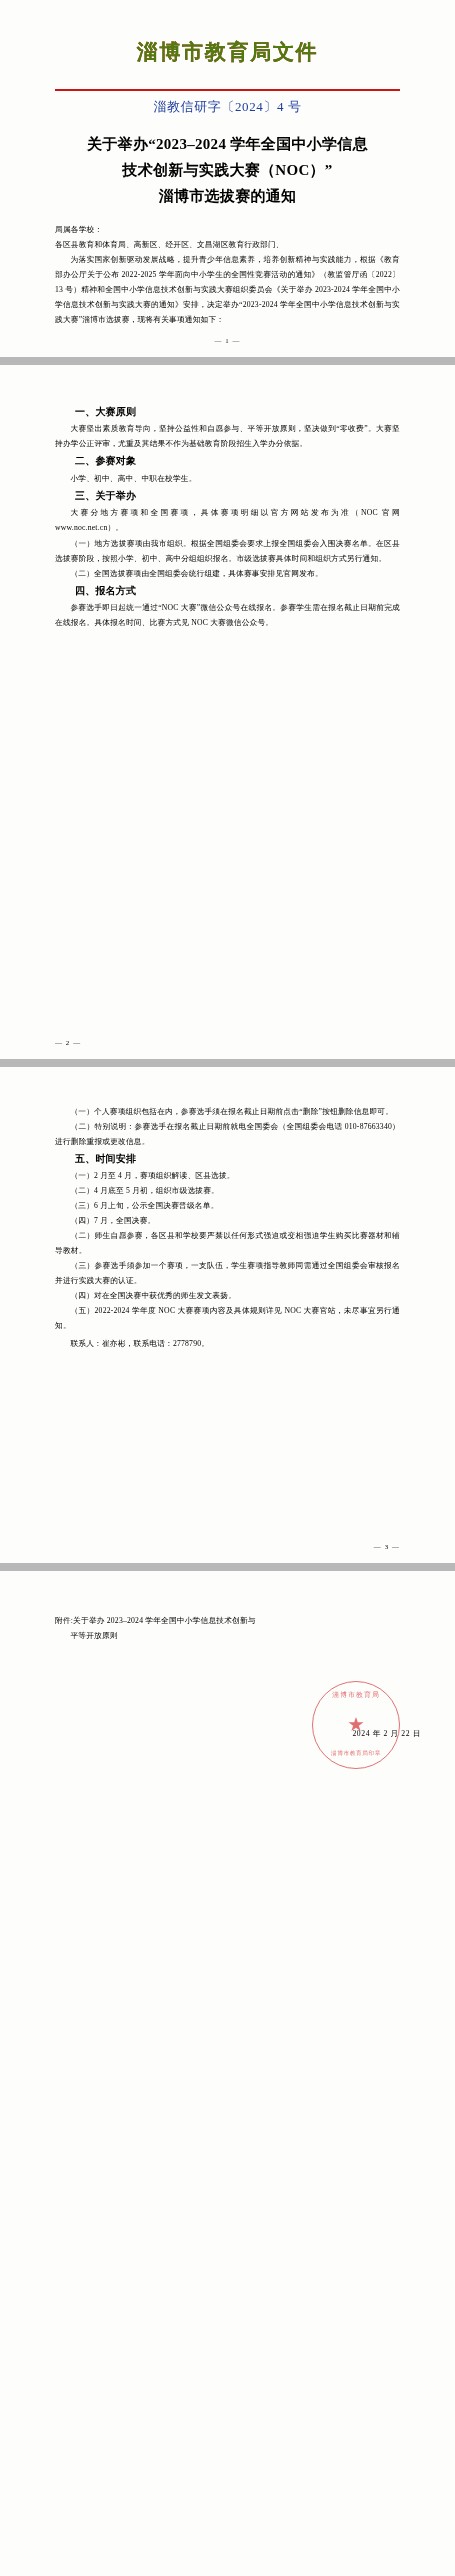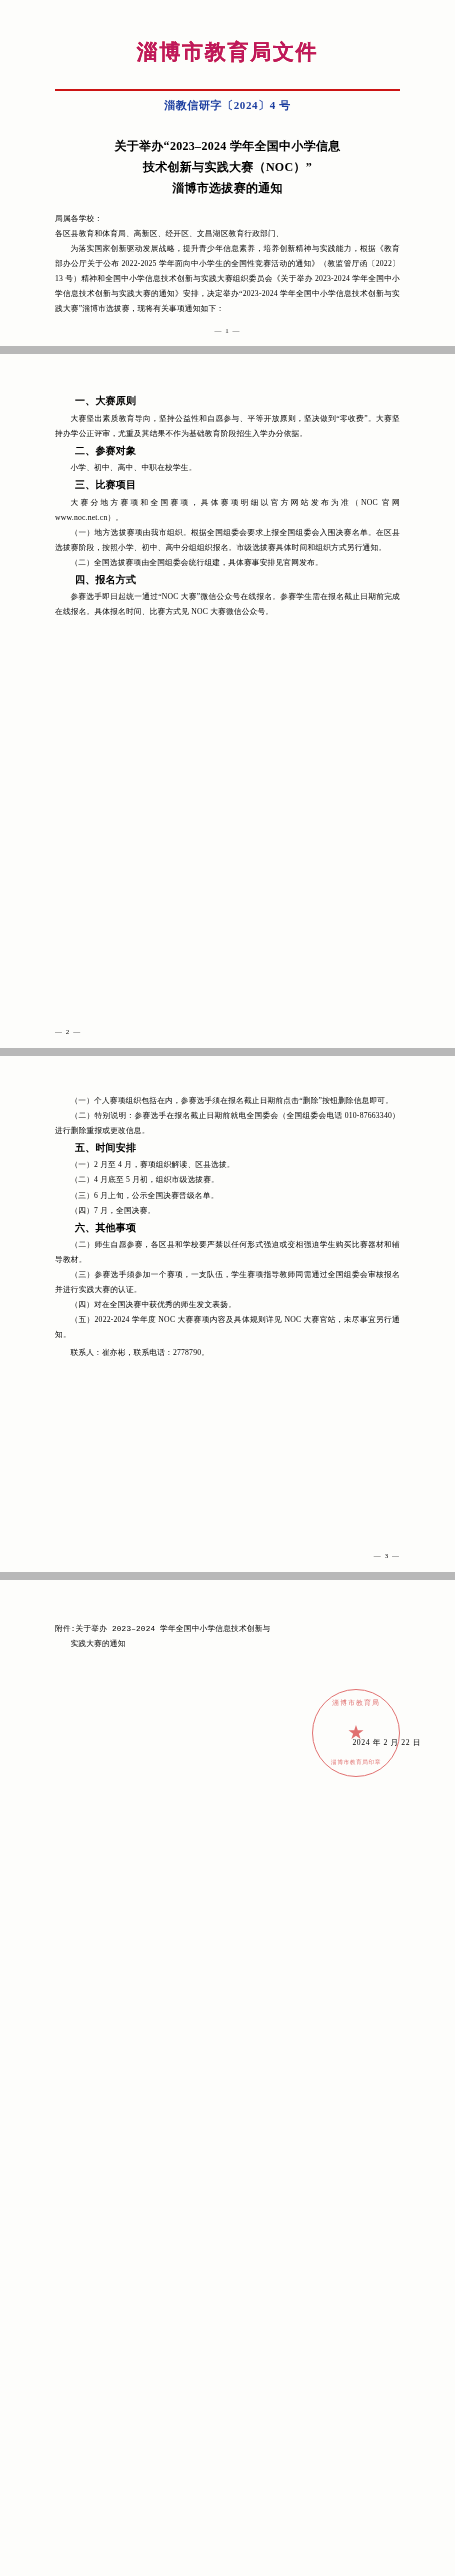--- a/index.html
+++ b/index.html
@@ -23,47 +23,46 @@
   }
   .gap {
     width: 455px;
     height: 8px;
     background: #b8b8b8;
   }
 
   
   .doc-title {
     text-align: center;
-    color: #be185d;
+    color: #4d7c0f;
     font-weight: bold;
     font-size: 21px;
     letter-spacing: 1.7px;
     padding-top: 38px;
     font-family: "Liberation Serif", "DejaVu Serif", serif;
     text-shadow: 0 0 0.6px #cc1414;
   }
   .red-rule {
     height: 1.7px;
     background: #cc1414;
     margin: 23px 0 0 0;
   }
   .doc-number {
     text-align: center;
     color: #1d3fa0;
-    font-size: 11px;
+    font-size: 13px;
     margin-top: 6.9px;
     letter-spacing: 0.6px;
+  }
+  .title-block {
+    text-align: center;
     font-weight: bold;
-  }
-  .title-block {
-    text-align: center;
-    font-weight: bold;
-    font-size: 12px;
+    font-size: 15px;
     line-height: 1.75;
-    margin-top: 23px;
+    margin-top: 15px;
     letter-spacing: 0.3px;
   }
   .body-text {
     font-size: 7.7px;
     line-height: 1.95;
     text-align: justify;
     letter-spacing: 0.2px;
     margin: 0;
   }
   .indent {
@@ -151,21 +150,20 @@
     color: #d63b3b;
     font-size: 5.7px;
     letter-spacing: 0.6px;
   }
 
   
   .attach {
     font-size: 7.7px;
     line-height: 1.95;
     letter-spacing: 0.2px;
-    font-family: Liberation Mono, monospace;
   }
   .spacer-lg { height: 184px; }
   .spacer-xl { height: 401px; }
 </style>
 </head>
 <body>
 
 <div class="page p1">
   <div class="page-inner">
     <div class="doc-title">淄博市教育局文件</div>
@@ -190,21 +188,21 @@
 
 <div class="page page2">
   <div style="height:37px"></div>
   <div class="page-inner">
     <p class="section-head">一、大赛原则</p>
     <p class="body-text indent">大赛坚出素质教育导向，坚持公益性和自愿参与、平等开放原则，坚决做到“零收费”。大赛坚持办学公正评审，尤重及其结果不作为基础教育阶段招生入学办分依据。</p>
 
     <p class="section-head">二、参赛对象</p>
     <p class="body-text indent">小学、初中、高中、中职在校学生。</p>
 
-    <p class="section-head">三、比赛项目</p>
+    <p class="section-head">三、关于举办</p>
     <p class="body-text indent">大赛分地方赛项和全国赛项，具体赛项明细以官方网站发布为准（NOC 官网 www.noc.net.cn）。</p>
     <p class="body-text indent">（一）地方选拔赛项由我市组织。根据全国组委会要求上报全国组委会入围决赛名单。在区县选拔赛阶段，按照小学、初中、高中分组组织报名。市级选拔赛具体时间和组织方式另行通知。</p>
     <p class="body-text indent">（二）全国选拔赛项由全国组委会统行组建，具体赛事安排见官网发布。</p>
 
     <p class="section-head">四、报名方式</p>
     <p class="body-text indent">参赛选手即日起统一通过“NOC 大赛”微信公众号在线报名。参赛学生需在报名截止日期前完成在线报名。具体报名时间、比赛方式见 NOC 大赛微信公众号。</p>
   </div>
   <div class="spacer-xl"></div>
   <div class="page-inner">
     <div class="page-num-left">— 2 —</div>
@@ -218,21 +216,20 @@
   <div class="page-inner">
     <p class="body-text indent">（一）个人赛项组织包括在内，参赛选手须在报名截止日期前点击“删除”按钮删除信息即可。</p>
     <p class="body-text indent">（二）特别说明：参赛选手在报名截止日期前就电全国委会（全国组委会电话 010-87663340）进行删除重报或更改信息。</p>
 
     <p class="section-head">五、时间安排</p>
     <p class="body-text indent">（一）2 月至 4 月，赛项组织解读、区县选拔。</p>
     <p class="body-text indent">（二）4 月底至 5 月初，组织市级选拔赛。</p>
     <p class="body-text indent">（三）6 月上旬，公示全国决赛晋级名单。</p>
     <p class="body-text indent">（四）7 月，全国决赛。</p>
 
-    <p class="section-head">六、其他事项</p>
     <p class="body-text indent">（二）师生自愿参赛，各区县和学校要严禁以任何形式强迫或变相强迫学生购买比赛器材和辅导教材。</p>
     <p class="body-text indent">（三）参赛选手须参加一个赛项，一支队伍，学生赛项指导教师同需通过全国组委会审核报名并进行实践大赛的认证。</p>
     <p class="body-text indent">（四）对在全国决赛中获优秀的师生发文表扬。</p>
     <p class="body-text indent">（五）2022-2024 学年度 NOC 大赛赛项内容及具体规则详见 NOC 大赛官站，未尽事宜另行通知。</p>
 
     <div class="para-gap"></div>
     <p class="body-text indent">联系人：崔亦彬，联系电话：2778790。</p>
   </div>
   <div class="spacer-lg"></div>
   <div class="page-inner">
@@ -240,21 +237,21 @@
   </div>
 </div>
 
 <div class="gap"></div>
 
 <div class="page page4">
   <div style="height:42px"></div>
   <div class="page-inner">
     <div class="attach">
       <div>附件:关于举办 2023–2024 学年全国中小学信息技术创新与</div>
-      <div style="text-indent:2em">实践大赛的通知</div>
+      <div style="text-indent:2em">平等开放原则</div>
     </div>
   </div>
 
   <div class="sign-area">
     <div class="seal">
       <div class="seal-top">淄博市教育局</div>
       <div class="star">★</div>
       <div class="seal-bottom">淄博市教育局印章</div>
     </div>
     <div class="sign-date">2024 年 2 月 22 日</div>

